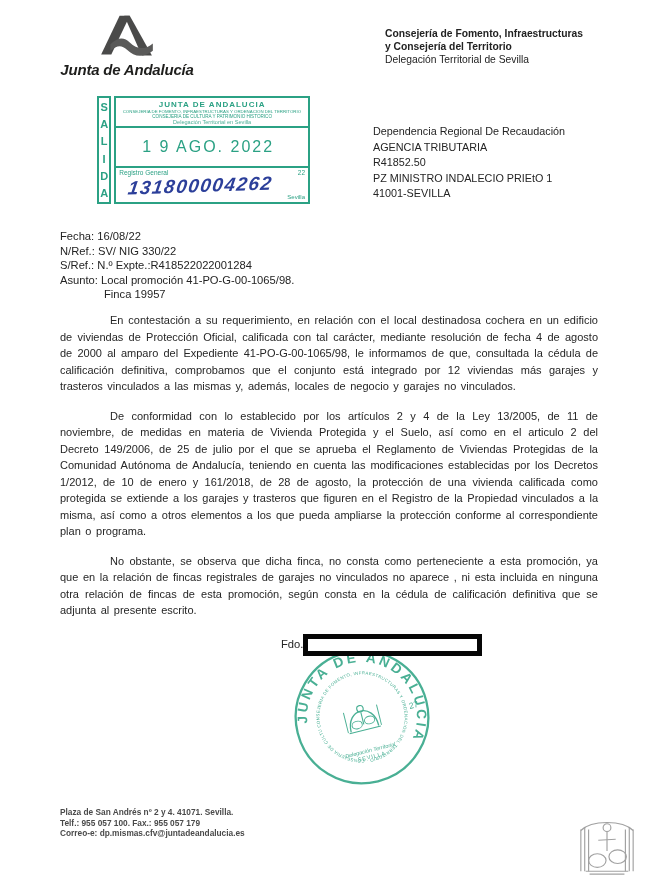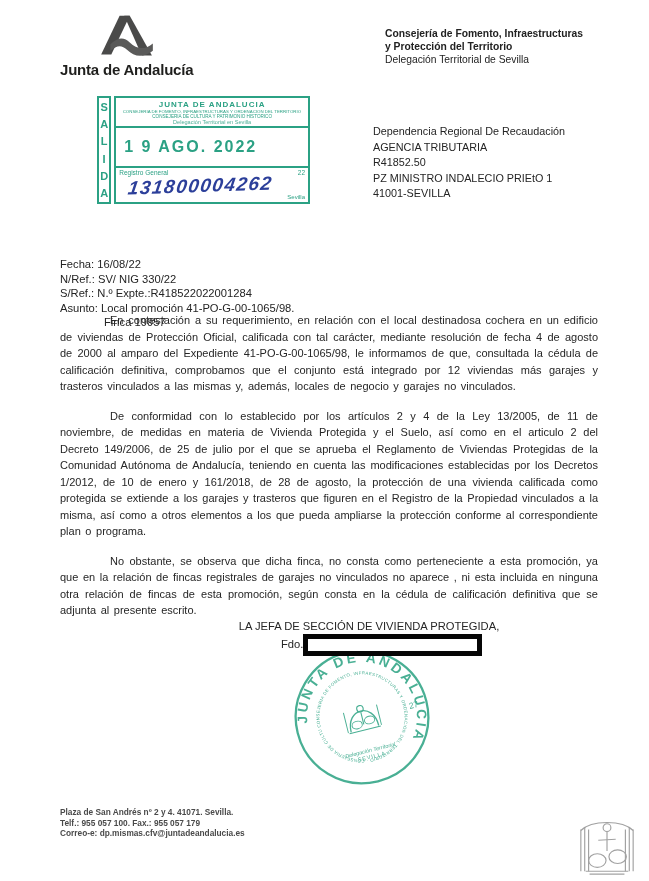--- a/index.html
+++ b/index.html
@@ -2,48 +2,48 @@
 <html><head>
 <meta charset="utf-8">
 <style>
   html,body { margin:0; padding:0; background:#ffffff; }
   .page {
     position:relative; width:649px; height:881px; background:#ffffff;
     font-family:"Liberation Sans", sans-serif; color:#2e2e2e; overflow:hidden;
   }
 
   
-  .brand { position:absolute; left:60px; top:12px; width:134px; text-align:left; }
+  .brand { position:absolute; left:60px; top:12px; width:134px; text-align:center;font-style:italic; }
   .brand svg { display:block; margin:0 auto; }
   .brand-name { font-size:15px; font-weight:700; color:#1f1f1d; letter-spacing:-0.2px; margin-top:1px; }
 
   
   .hdr { position:absolute; left:385px; top:27px; font-size:10.3px; line-height:13px; color:#222; }
   .hdr .b { font-weight:700; }
 
   
   .estamp { position:absolute; left:97px; top:96px; width:213px; height:108px; display:flex; color:#2ba184; }
   .salida { width:22px; border:2px solid #2ba184; margin-right:3px; display:flex; flex-direction:column; justify-content:space-around; align-items:center; font-size:11px; font-weight:700; box-sizing:border-box; }
   .estamp-main { flex:1; border:2px solid #2ba184; box-sizing:border-box; display:flex; flex-direction:column; }
   .estamp-head { border-bottom:2px solid #2ba184; text-align:center; padding:2px 2px 1px; }
   .eh1 { font-size:8px; font-weight:700; letter-spacing:1px; }
   .eh2 { font-size:4.6px; transform:scale(.95); white-space:nowrap; }
   .eh3 { font-size:4.6px; }
   .eh4 { font-size:5.6px; opacity:.85; }
-  .estamp-date { flex:1; display:flex; align-items:center; padding-left:8px; font-size:16px; font-weight:700; letter-spacing:2px; }
+  .estamp-date { flex:1; display:flex; align-items:center; padding-left:26px; font-size:16px; font-weight:400; letter-spacing:2px; }
   .estamp-reg { border-top:2px solid #2ba184; position:relative; height:36px; font-size:6.5px; padding:1px 3px; box-sizing:border-box; }
   .reg-row { display:flex; justify-content:space-between; }
   .reg-num { position:absolute; left:12px; top:7px; font-size:19px; font-weight:600; font-style:italic; color:#2c3f9a; transform:rotate(-2deg) skewX(-10deg); letter-spacing:1.5px; }
   .reg-city { position:absolute; right:3px; bottom:2px; font-size:6px; }
 
   
   .recipient { position:absolute; left:373px; top:124px; font-size:10.8px; line-height:15.6px; color:#242424; }
 
   
-  .refs { position:absolute; left:60px; top:229px; font-size:11.2px; line-height:14.6px; color:#242424;margin-top:28px; }
+  .refs { position:absolute; left:60px; top:229px; font-size:11.2px; line-height:14.6px; color:#242424; }
   .refs .finca { padding-left:44px; }
 
   
   .letter-body { position:absolute; left:60px; top:312px; width:538px; text-align:justify; font-size:11px; line-height:16.5px; word-spacing:1.5px; color:#262626; }
   .letter-body p { margin:0 0 13px 0; text-indent:50px; }
 
   
   .sig-title { position:absolute; left:100px; top:620px; width:538px; text-align:center; font-size:11.2px; color:#262626; }
   .fdo { position:absolute; left:281px; top:638px; font-size:11.2px; color:#262626; }
   .redaction { position:absolute; left:303px; top:634px; width:179px; height:22px; border:5px solid #060606; background:#ffffff; box-sizing:border-box; z-index:3; }
@@ -66,21 +66,21 @@
     <svg width="56" height="48" viewBox="0 0 60 52">
       <path d="M2 46 L22 4 L33 4 L13 46 Z" fill="#4a4a49"></path>
       <path d="M27 4 L33 4 L57 47 L46 47 Z" fill="#4a4a49"></path>
       <path d="M12 35 C20 27 27 27 33 33 C41 41 50 41 58 34 L58 42 C48 50 38 49 30 41 C24 35 19 36 12 42 Z" fill="#5a5a59"></path>
     </svg>
     <div class="brand-name">Junta de Andalucía</div>
   </div>
 
   <div class="hdr">
     <div class="b">Consejería de Fomento, Infraestructuras</div>
-    <div class="b">y Protección del Territorio</div>
+    <div class="b">y Consejería del Territorio</div>
     <div>Delegación Territorial de Sevilla</div>
   </div>
 
   <div class="estamp">
     <div class="salida">
       <span>S</span>
       <span>A</span>
       <span>L</span>
       <span>I</span>
       <span>D</span>
@@ -120,21 +120,20 @@
     <div>Asunto: Local promoción 41-PO-G-00-1065/98.</div>
     <div class="finca">Finca 19957</div>
   </div>
 
   <div class="letter-body">
     <p>En contestación a su requerimiento, en relación con el local destinadosa cochera en un edificio de viviendas de Protección Oficial, calificada con tal carácter, mediante resolución de fecha 4 de agosto de 2000 al amparo del Expediente 41-PO-G-00-1065/98, le informamos de que, consultada la cédula de calificación definitiva, comprobamos que el conjunto está integrado por 12 viviendas más garajes y trasteros vinculados a las mismas y, además, locales de negocio y garajes no vinculados.</p>
     <p>De conformidad con lo establecido por los artículos 2 y 4 de la Ley 13/2005, de 11 de noviembre, de medidas en materia de Vivienda Protegida y el Suelo, así como en el articulo 2 del Decreto 149/2006, de 25 de julio por el que se aprueba el Reglamento de Viviendas Protegidas de la Comunidad Autónoma de Andalucía, teniendo en cuenta las modificaciones establecidas por los Decretos 1/2012, de 10 de enero y 161/2018, de 28 de agosto, la protección de una vivienda calificada como protegida se extiende a los garajes y trasteros que figuren en el Registro de la Propiedad vinculados a la misma, así como a otros elementos a los que pueda ampliarse la protección conforme al correspondiente plan o programa.</p>
     <p>No obstante, se observa que dicha finca, no consta como perteneciente a esta promoción, ya que en la relación de fincas registrales de garajes no vinculados no aparece , ni esta incluida en ninguna otra relación de fincas de esta promoción, según consta en la cédula de calificación definitiva que se adjunta al presente escrito.</p>
   </div>
 
-  <div class="sig-title">LA JEFA DE SECCIÓN DE VIVIENDA PROTEGIDA,</div>
   <div class="fdo">Fdo.:</div>
   <div class="redaction"></div>
 
   <svg class="rstamp" viewBox="0 0 150 150">
     <defs>
       <path id="rsOuter" d="M 75,75 m -58,0 a 58,58 0 1,1 116,0 a 58,58 0 1,1 -116,0"></path>
       <path id="rsInner" d="M 75,75 m -45,0 a 45,45 0 1,1 90,0 a 45,45 0 1,1 -90,0"></path>
     </defs>
     <g transform="rotate(-14 75 75)" fill="none" stroke="#3aa98b">
       <circle cx="75" cy="75" r="70" stroke-width="2.4"></circle>

